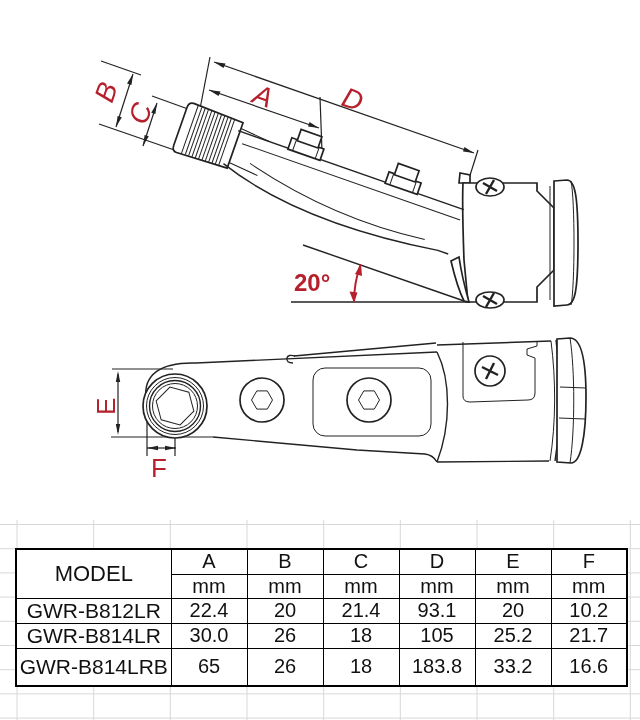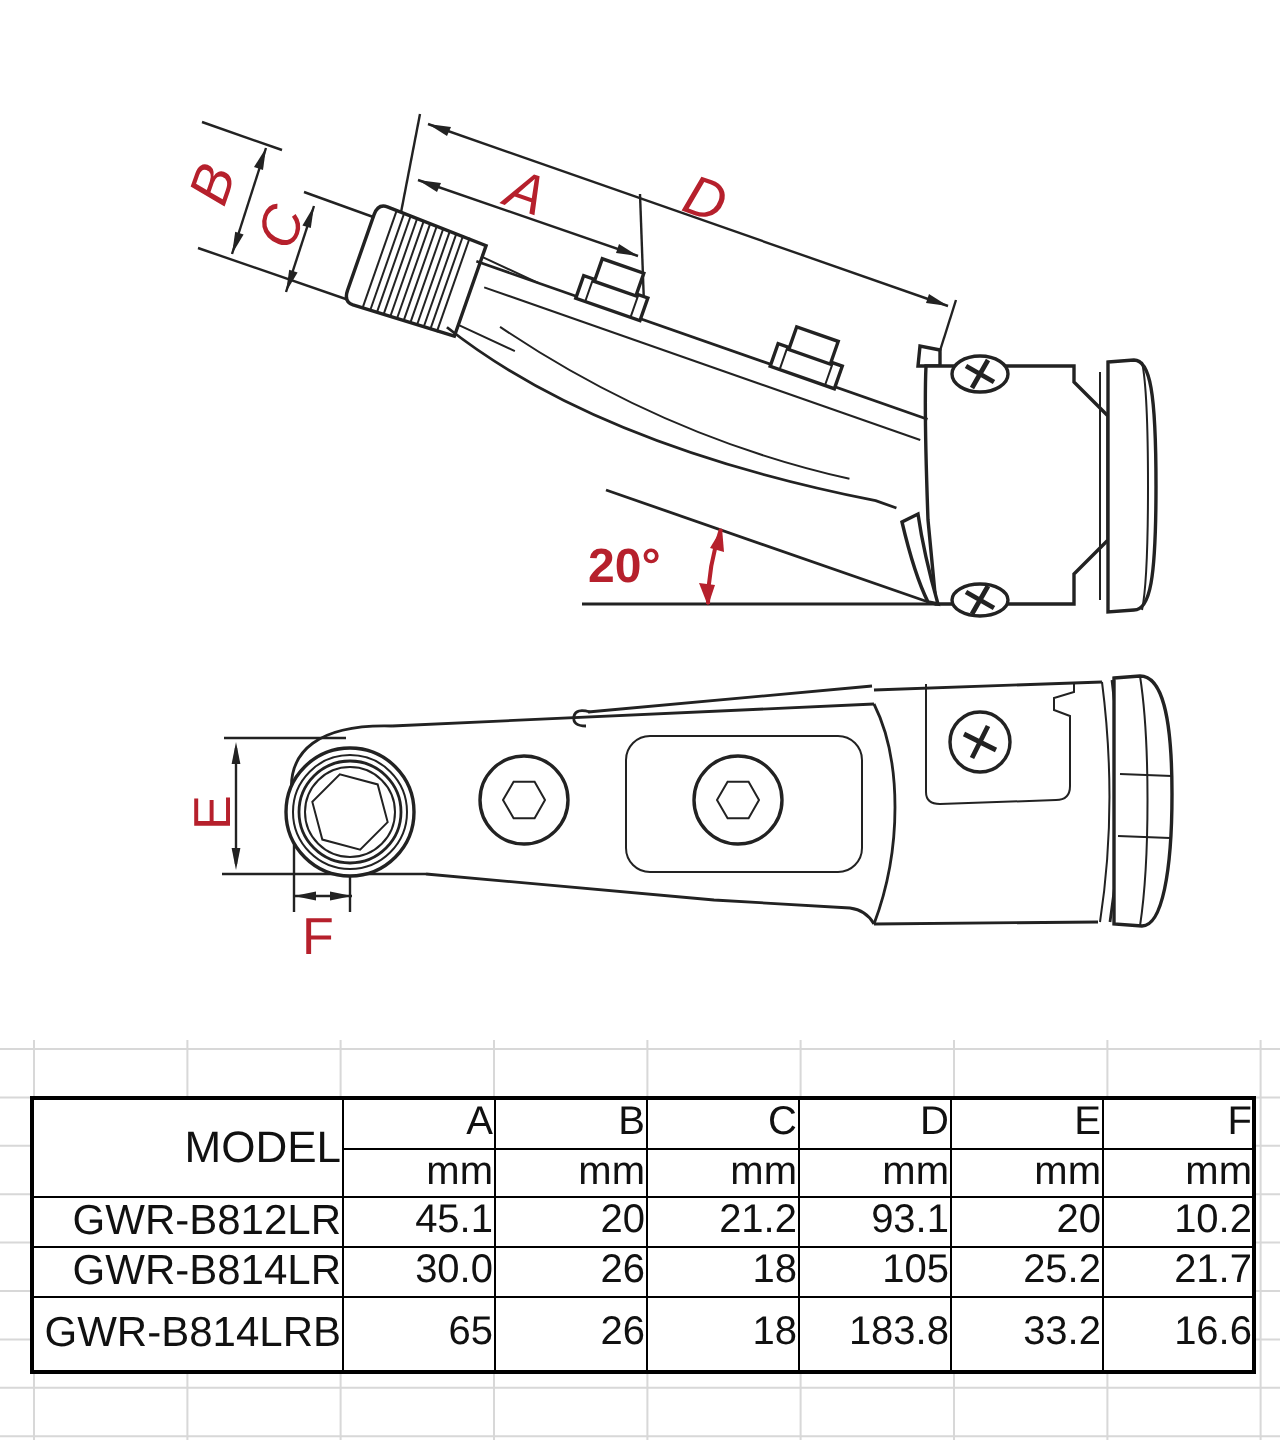--- a/index.html
+++ b/index.html
@@ -14,21 +14,21 @@
   .dim{stroke:#222;stroke-width:1.2;fill:none;}
   .ah{fill:#222;stroke:none;}
   .ahr{fill:#b6202c;stroke:none;}
   .redline{stroke:#b6202c;stroke-width:2;fill:none;}
   .dimtxt{fill:#b6202c;font-size:28px;font-style:italic;font-family:"Liberation Sans",sans-serif;}
   .dimtxt2{fill:#b6202c;font-size:26px;font-family:"Liberation Sans",sans-serif;}
   .angtxt{fill:#b6202c;font-size:24px;font-weight:bold;font-family:"Liberation Sans",sans-serif;}
   .grid{stroke:#d8d8d8;stroke-width:1;}
   table#spec{position:absolute;left:15px;top:548px;border-collapse:collapse;table-layout:fixed;
     background:#fff;border:2px solid #000;font-size:20px;color:#111;}
-  table#spec td,table#spec th{border:1.5px solid #000;padding:0;text-align:right;font-weight:normal;
+  table#spec td,table#spec th{border:1.5px solid #000;padding:0;text-align:center;font-weight:normal;
     overflow:hidden;white-space:nowrap;}
   td.model-name{text-align:left;padding-left:6px;font-size:21px;}
   th.model-h{font-size:22px;}
   .r1{height:25px;}.r2{height:24px;padding-left:22px;}.rd{height:25px;}.rd2{height:38px;}
 </style>
 </head>
 <body>
 
 <svg id="top-view" width="640" height="330" viewBox="0 0 640 330">
 
@@ -220,23 +220,23 @@
     <tr class="r2">
       <th>mm</th>
       <th>mm</th>
       <th>mm</th>
       <th>mm</th>
       <th>mm</th>
       <th>mm</th>
     </tr>
     <tr class="rd">
       <td class="model-name">GWR-B812LR</td>
-      <td>45.1</td>
+      <td>22.4</td>
       <td>20</td>
-      <td>21.2</td>
+      <td>21.4</td>
       <td>93.1</td>
       <td>20</td>
       <td>10.2</td>
     </tr>
     <tr class="rd">
       <td class="model-name">GWR-B814LR</td>
       <td>30.0</td>
       <td>26</td>
       <td>18</td>
       <td>105</td>

